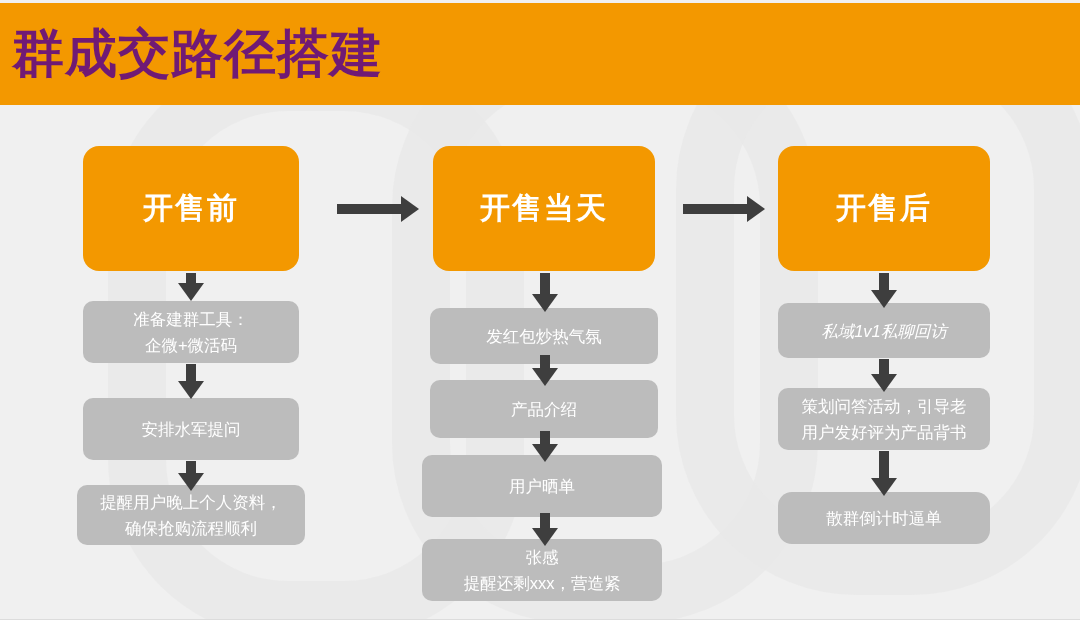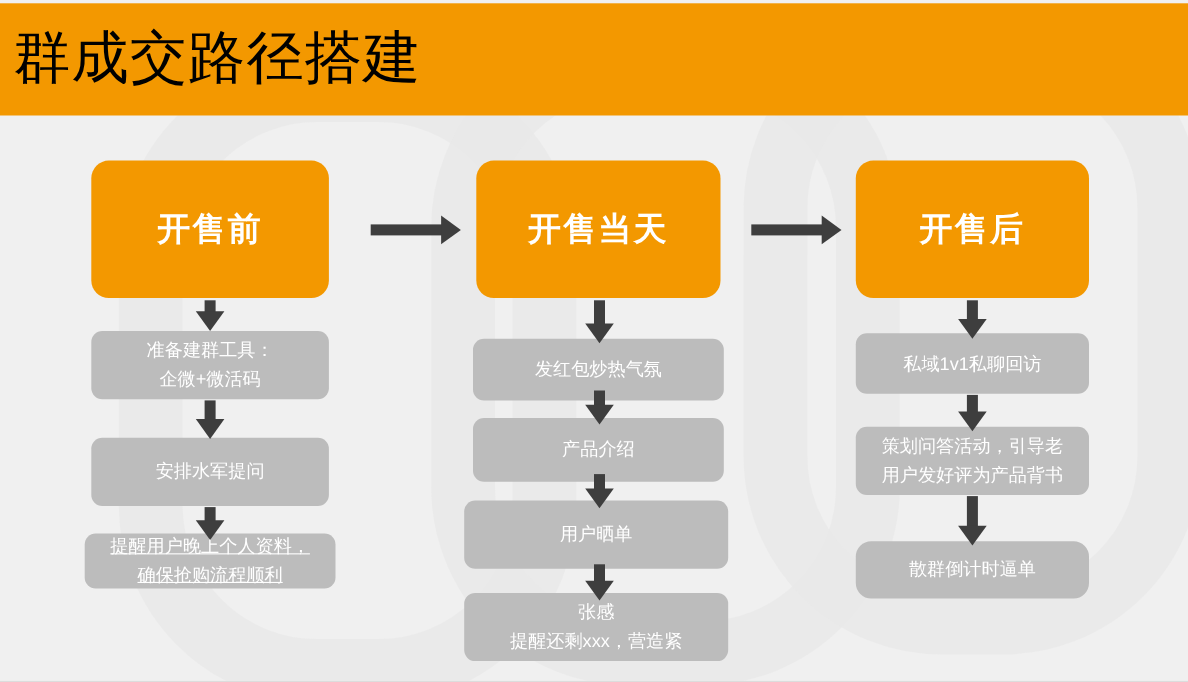--- a/index.html
+++ b/index.html
@@ -28,22 +28,22 @@
     height: 102px;
     background: #f39800;
     z-index: 5;
   }
   #banner-title {
     position: absolute;
     left: 12px;
     top: 14px;
     font-size: 52px;
     line-height: 72px;
-    font-weight: normal;
-    color: #000000;
+    font-weight: bold;
+    color: #701a75;
     letter-spacing: 1px;
     white-space: nowrap;
   }
   
   #watermark {
     position: absolute;
     left: 0;
     top: 105px;
     width: 1080px;
     height: 515px;
@@ -125,28 +125,28 @@
     align-items: center;
     justify-content: center;
     padding: 4px 10px;
     box-sizing: border-box;
   }
   .step span { display: block; }
 
   
   #c1-s1 { left: 55px; top: 196px; width: 216px; height: 62px; }
   #c1-s2 { left: 55px; top: 293px; width: 216px; height: 62px; }
-  #c1-s3 { left: 49px; top: 380px; width: 228px; height: 50px; text-decoration: underline; }
+  #c1-s3 { left: 49px; top: 380px; width: 228px; height: 60px; }
   
   #c2-s1 { left: 48px; top: 203px; width: 228px; height: 56px; }
   #c2-s2 { left: 48px; top: 275px; width: 228px; height: 58px; }
   #c2-s3 { left: 40px; top: 350px; width: 240px; height: 62px; }
   #c2-s4 { left: 40px; top: 434px; width: 240px; height: 62px; }
   
-  #c3-s1 { left: 50px; top: 198px; width: 212px; height: 55px; }
+  #c3-s1 { left: 50px; top: 198px; width: 212px; height: 55px; font-style: italic; }
   #c3-s2 { left: 50px; top: 283px; width: 212px; height: 62px; }
   #c3-s3 { left: 50px; top: 387px; width: 212px; height: 52px; border-radius: 14px; }
 
   
   .v-arrow {
     position: absolute;
     width: 26px;
     z-index: 3;
   }
   .v-arrow .shaft {

